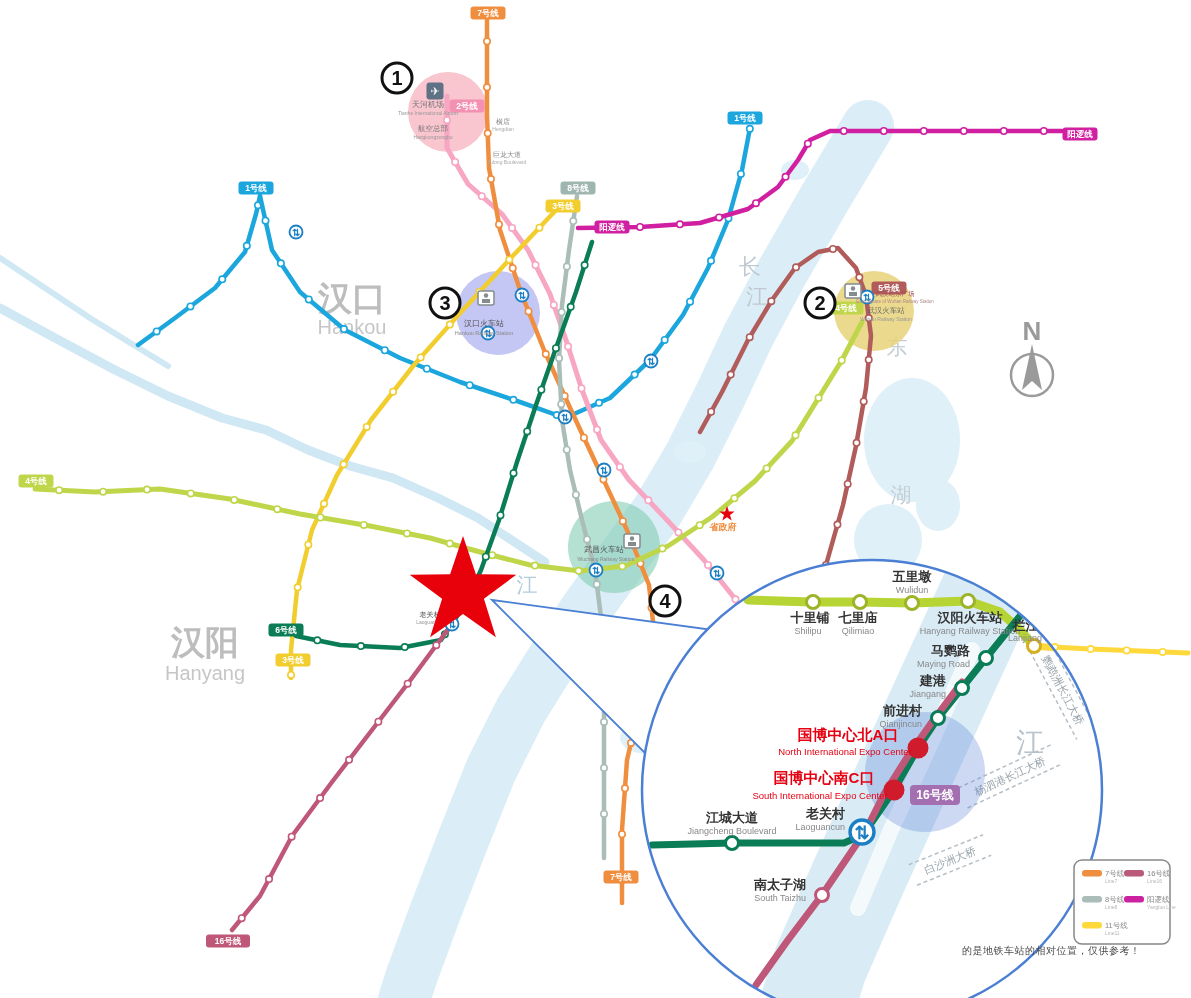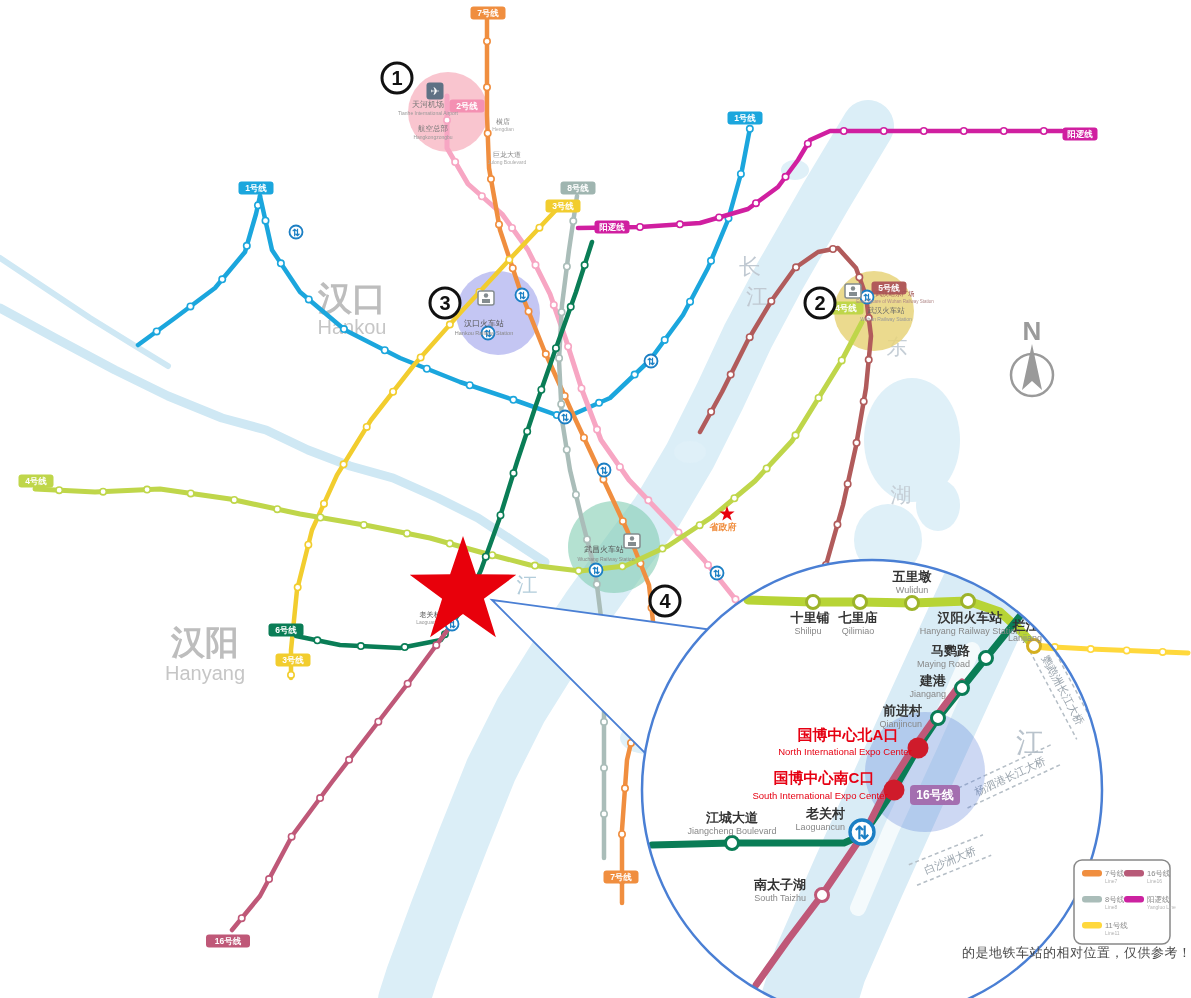--- a/index.html
+++ b/index.html
@@ -1,19 +1,19 @@
 <!DOCTYPE html>
 <html><head>
 <meta charset="utf-8">
 <style>
   html,body{margin:0;padding:0;background:#ffffff;}
   .stage{position:relative;width:1191px;height:998px;background:#ffffff;overflow:hidden;
          font-family:"Liberation Sans",sans-serif;}
   .stage svg{position:absolute;left:0;top:0;}
-  .caption{position:absolute;left:962px;top:944px;font-size:13px;color:#4a4a4a;
+  .caption{position:absolute;left:962px;top:944px;font-size:10px;color:#4a4a4a;
            letter-spacing:0.5px;white-space:nowrap;font-family:"Liberation Sans",sans-serif;}
   text{font-family:"Liberation Sans",sans-serif;}
 </style>
 </head>
 <body>
 
 <div class="stage">
   <svg id="map-svg" width="1191" height="998" viewBox="0 0 1191 998">
       <g>
         <path d="M868,126 L826,196 L780,276 L748,336 L720,396 L690,456 L657,512 L620,562 L587,608 L556,654 L521,710 L491,770 L463,840 L436,910 L412,975 L404,1000" fill="none" stroke="#dbeef7" stroke-width="52" stroke-linecap="round" stroke-linejoin="round"></path>

